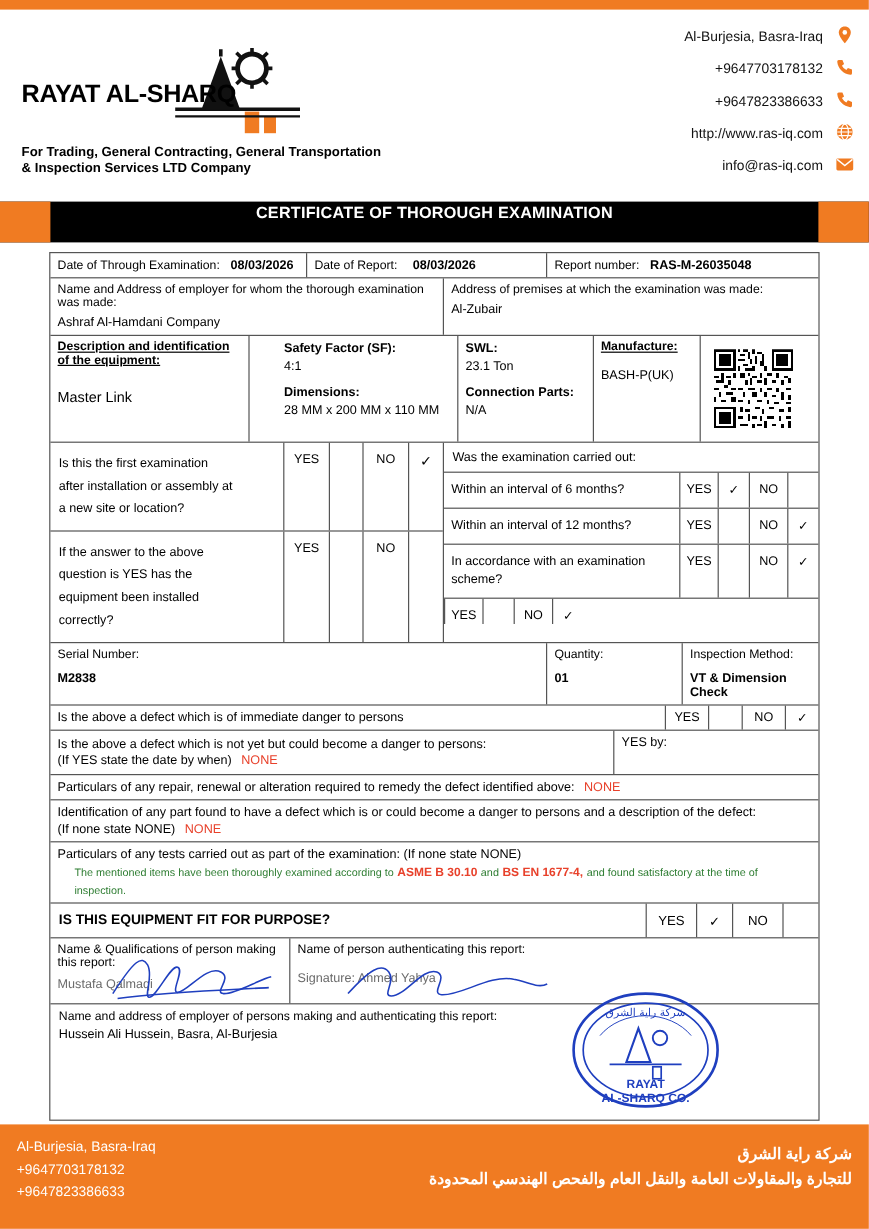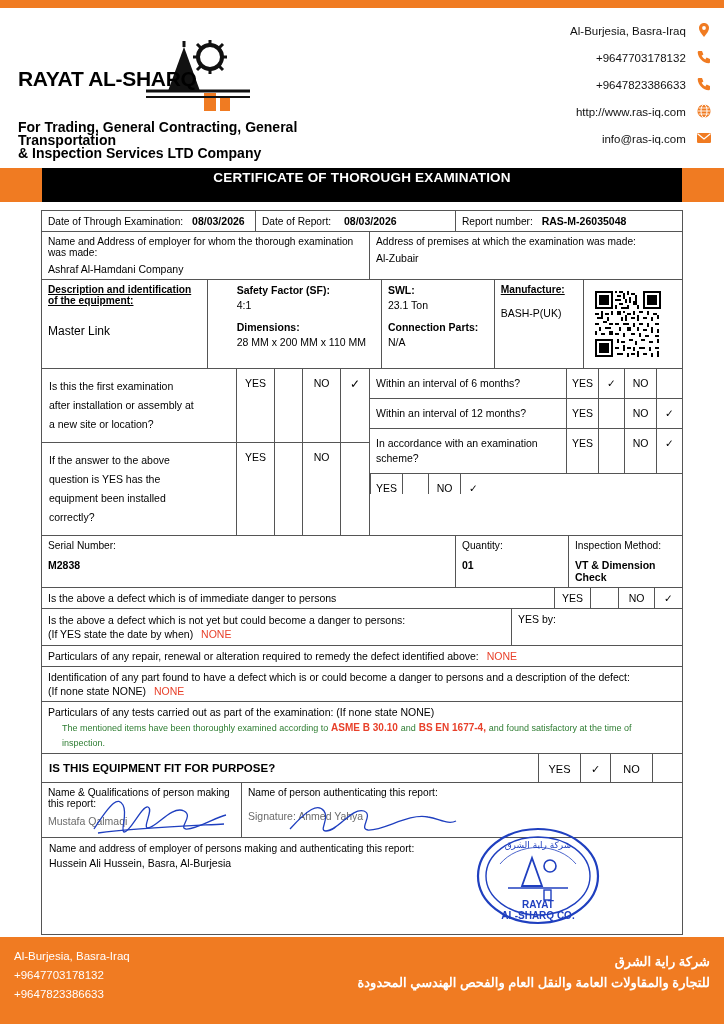--- a/index.html
+++ b/index.html
@@ -48,21 +48,21 @@
     position: absolute; left: 8px; top: 28px;
     font-size: 21px; font-weight: bold; letter-spacing: -0.3px;
     font-family: "Liberation Sans", sans-serif;
   }
   .logo-ar {
     position: absolute; right: 4px; top: 20px;
     font-size: 30px; font-weight: bold; direction: rtl;
   }
   .logo-sub {
     position: absolute; left: 8px; top: 96px; width: 310px;
-    font-size: 14px; font-weight: bold; line-height: 13px;
+    font-size: 11px; font-weight: bold; line-height: 13px;
   }
   .logo-graphic { position: absolute; left: 128px; top: -4px; width: 120px; height: 84px; }
 
   .contact {
     position: absolute; right: 12px; top: 10px; width: 300px;
     text-align: right; font-size: 11.5px; line-height: 27px; color: #111;
   }
   .contact div { white-space: nowrap; }
   .ic {
     display: inline-block; width: 16px; height: 16px; vertical-align: -3px;
@@ -424,20 +424,21 @@
         <div class="yn" style="flex:1">
           <div class="lab">YES</div>
           <div class="box"></div>
           <div class="lab">NO</div>
           <div class="box"></div>
         </div>
       </div>
     </div>
 
     <div class="right">
+      <div class="hdr-exam">Was the examination carried out:</div>
       <div class="qa">
         <div class="qt">Within an interval of 6 months?</div>
         <div class="ynset">
           <div class="w-lab">YES</div>
           <div class="w-box">✓</div>
           <div class="w-lab">NO</div>
           <div class="w-box"></div>
         </div>
       </div>
       <div class="qa">

